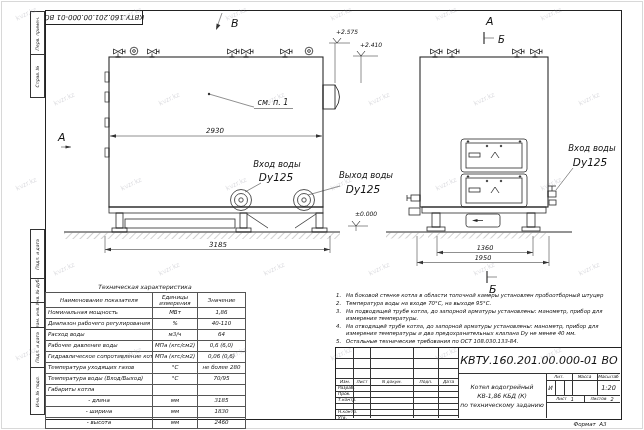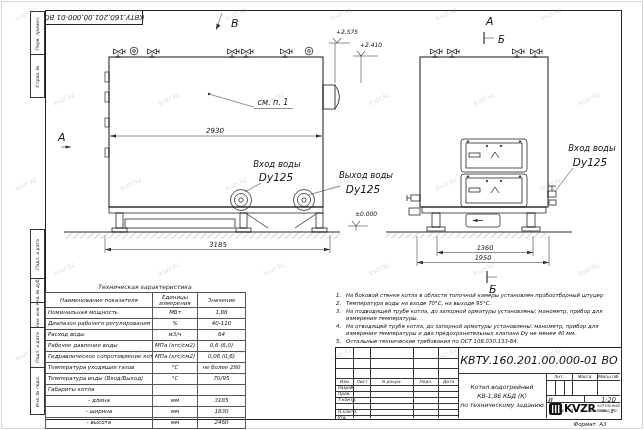--- a/index.html
+++ b/index.html
@@ -37,21 +37,21 @@
       border:1.5px solid #222;box-sizing:border-box;font-style:italic;}
   .vl{position:absolute;width:1px;background:#333;}
   .hl{position:absolute;height:1px;background:#333;}
   .tb-lbl{position:absolute;font-size:4.3px;line-height:1;color:#111;}
   .tb-doc{position:absolute;left:122px;top:0;width:162px;height:25px;
           display:flex;align-items:center;justify-content:center;
           font-size:11px;white-space:nowrap;}
   .tb-title{position:absolute;left:122px;top:25px;width:88px;height:45px;
             display:flex;flex-direction:column;align-items:center;justify-content:center;
             font-size:6px;line-height:1.5;text-align:center;}
-  .cellc{position:absolute;display:flex;align-items:center;justify-content:center;margin-top:12px;}
+  .cellc{position:absolute;display:flex;align-items:center;justify-content:center;}
   .logo{position:absolute;left:210px;top:51px;width:74px;height:19px;
         display:flex;align-items:center;gap:2px;padding-left:3px;box-sizing:border-box;font-style:normal;}
   .logo-name{font-weight:bold;font-size:11px;letter-spacing:-0.5px;color:#111;}
   .logo-sub{display:flex;flex-direction:column;font-size:3.4px;line-height:1.2;color:#333;}
   .fmt{position:absolute;left:558px;top:421px;width:64px;text-align:center;
        font-size:5.5px;font-style:italic;}
   
   #watermarks{position:absolute;inset:0;pointer-events:none;z-index:9;}
   #watermarks span{position:absolute;font-size:6.5px;color:rgba(140,140,152,0.30);
        transform:rotate(-26deg);white-space:nowrap;}
@@ -441,33 +441,20 @@
 
     <div class="cellc" style="left:210px;top:47px;width:38px;height:7px;gap:4px;">
       <span style="font-size:4.3px;">Лист</span>
       <span style="font-size:5px;">1</span>
     </div>
     <div class="cellc" style="left:248px;top:47px;width:36px;height:7px;gap:4px;">
       <span style="font-size:4.3px;">Листов</span>
       <span style="font-size:5px;">2</span>
     </div>
 
-    <div class="logo">
-      <svg width="13" height="12">
-        <rect x="0" y="0" width="13" height="12" rx="2" fill="#111"></rect>
-        <rect x="3" y="2" width="1.4" height="8" fill="#fff"></rect>
-        <rect x="6" y="2" width="1.4" height="8" fill="#fff"></rect>
-        <rect x="9" y="2" width="1.4" height="8" fill="#fff"></rect>
-      </svg>
-      <span class="logo-name">KVZR</span>
-      <span class="logo-sub">
-        <span>КОТЕЛЬНЫЙ</span>
-        <span>ЗАВОД РЭП</span>
-      </span>
-    </div>
   </div>
 
   <div class="fmt">
     <span>Формат</span>&nbsp;&nbsp;<span>А3</span>
   </div>
 
   <div id="watermarks">
       <span style="left: 15px; top: 10px;">kvzr.kz</span>
       <span style="left: 120px; top: 10px;">kvzr.kz</span>
       <span style="left: 225px; top: 10px;">kvzr.kz</span>

